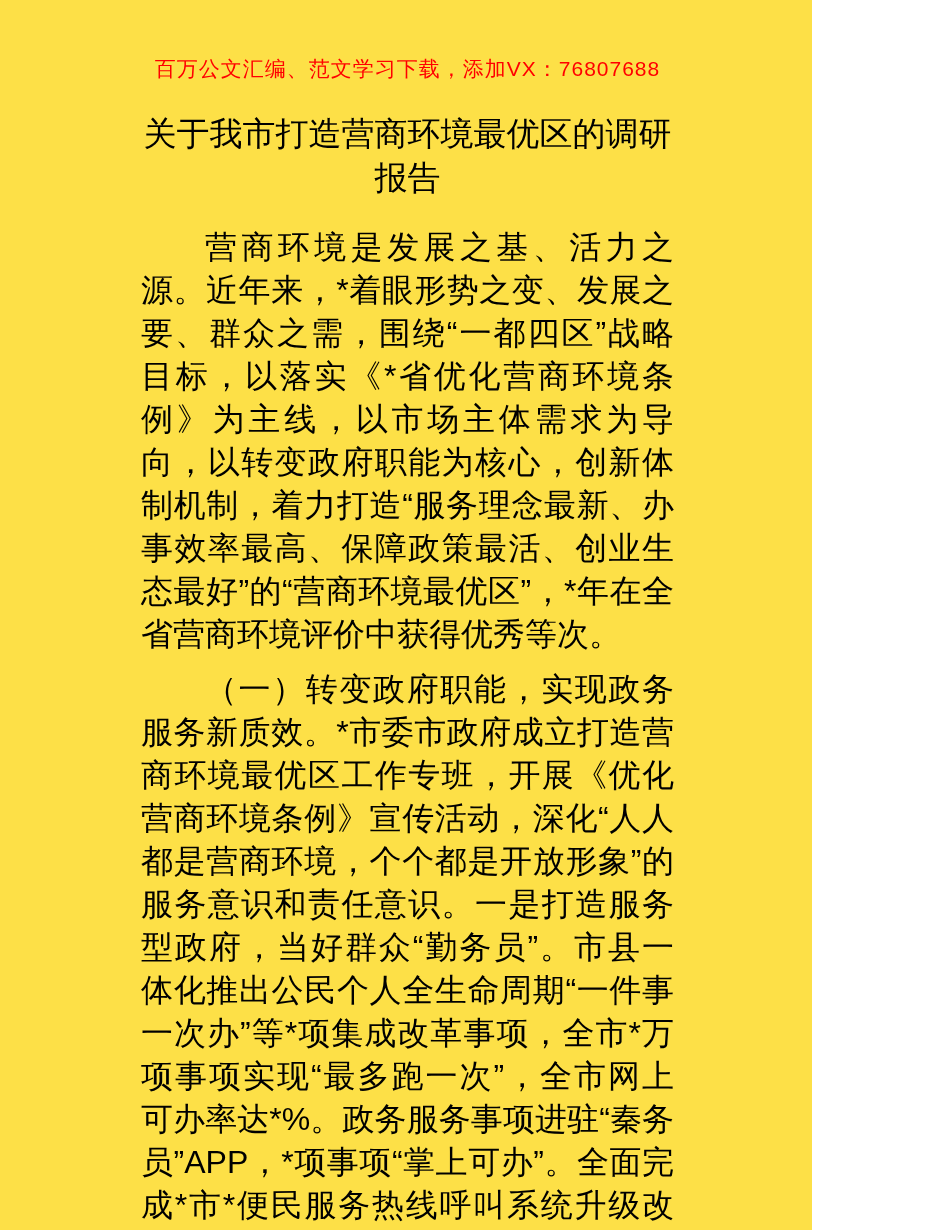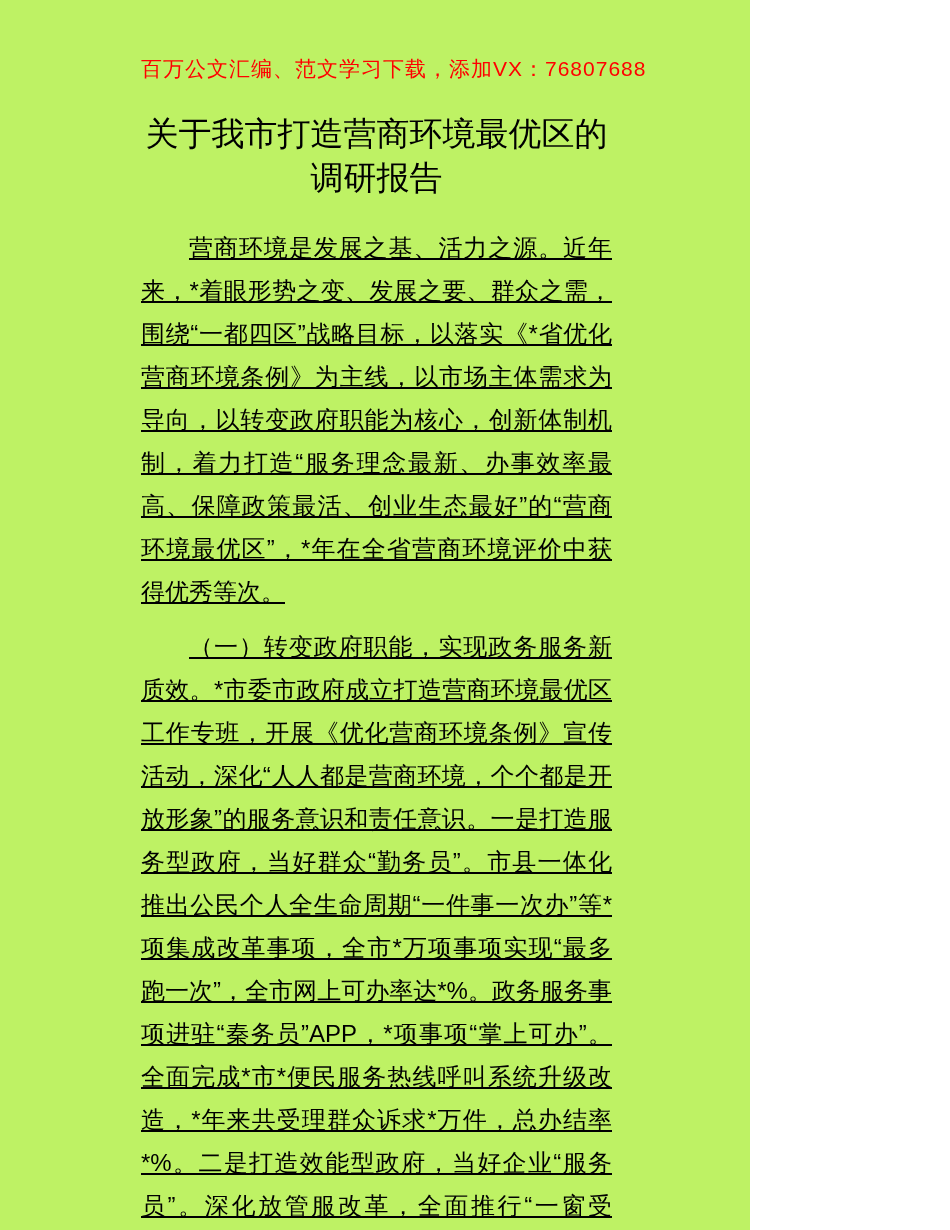--- a/index.html
+++ b/index.html
@@ -9,51 +9,50 @@
   }
   body {
     width: 950px;
     height: 1230px;
     background: #ffffff;
     color: #000000;
     font-family: "Liberation Sans", "DejaVu Sans", sans-serif;
     overflow: hidden;
   }
   .page {
-    width: 750px;
+    width: 812px;
     height: 1230px;
     padding: 54px 138px 0 141px;
-    background: #bef264;
+    background: #fde047;
   }
   .watermark {
     font-size: 21px;
     line-height: 30px;
     text-align: center;
     color: #ff0000;
     letter-spacing: 1px;
     white-space: nowrap;
   }
   .doc-title {
     font-size: 33px;
     line-height: 44px;
     font-weight: normal;
     text-align: center;
     margin: 28px 0 26px 0;
     color: #000000;
   }
   .para {
-    font-size: 24px;
+    font-size: 32px;
     line-height: 43px;
     text-align: justify;
     text-justify: inter-ideograph;
     text-indent: 2em;
     margin: 0 0 12px 0;
     color: #000000;
     word-break: break-all;
-    text-decoration: underline;
   }
   .para:last-child { margin-bottom: 8px; }
 </style>
 </head>
 <body>
 
 <div class="page">
 
   <div class="watermark">百万公文汇编、范文学习下载，添加VX：76807688</div>
 

